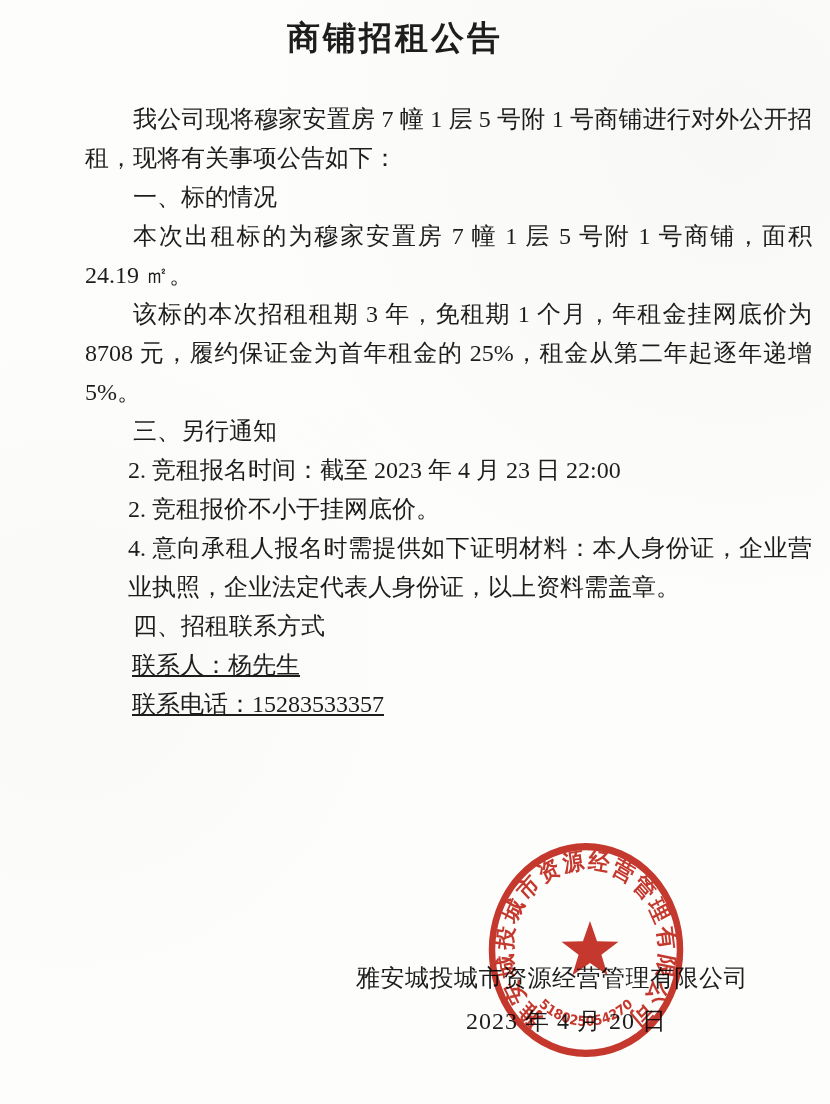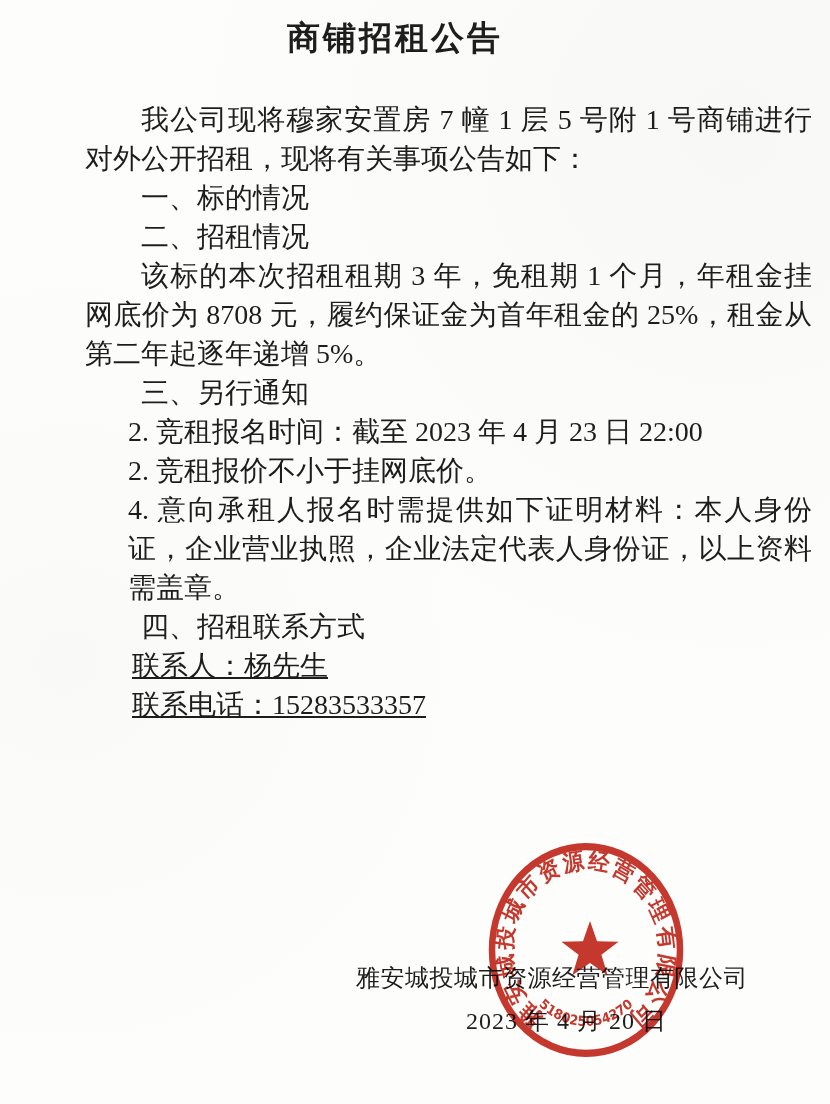--- a/index.html
+++ b/index.html
@@ -13,21 +13,21 @@
     font-family:"Liberation Serif","DejaVu Serif",serif;
     color:#1d1d1d;
     overflow:hidden;
   }
   .doc-title{
     position:absolute;top:16px;left:85px;width:620px;
     text-align:center;font-size:33px;font-weight:bold;letter-spacing:3px;
   }
   .doc-body{
     position:absolute;top:100px;left:85px;width:727px;
-    font-size:28px;line-height:39px;text-align:justify;
+    font-size:24px;line-height:39px;text-align:justify;
   }
   .doc-body p{margin:0;text-indent:2em;}
   .list{margin-left:43px;}
   .list div{text-align:justify;}
   .contact{margin-left:47px;width:616px;text-decoration:underline;}
   .sig-company{position:absolute;top:962px;right:82px;font-size:24px;letter-spacing:.5px;}
   .sig-date{position:absolute;top:1005px;right:163px;font-size:24px;letter-spacing:1px;}
   .stamp{
     position:absolute;left:476px;top:835px;
     mix-blend-mode:multiply;opacity:.93;
@@ -39,22 +39,22 @@
 <body>
 
 <div class="page">
 
   <div class="doc-title">商铺招租公告</div>
 
   <div class="doc-body">
     <p>我公司现将穆家安置房 7 幢 1 层 5 号附 1 号商铺进行对外公开招租，现将有关事项公告如下：</p>
 
     <p>一、标的情况</p>
+    <p>本次出租标的为穆家安置房 7 幢 1 层 5 号附 1 号商铺，面积 24.19 ㎡。</p>
 
-    <p>二、招租情况</p>
     <p>该标的本次招租租期 3 年，免租期 1 个月，年租金挂网底价为 8708 元，履约保证金为首年租金的 25%，租金从第二年起逐年递增 5%。</p>
 
     <p>三、另行通知</p>
     <div class="list">
       <div>2. 竞租报名时间：截至 2023 年 4 月 23 日 22:00</div>
       <div>2. 竞租报价不小于挂网底价。</div>
       <div>4. 意向承租人报名时需提供如下证明材料：本人身份证，企业营业执照，企业法定代表人身份证，以上资料需盖章。</div>
     </div>
 
     <p>四、招租联系方式</p>

